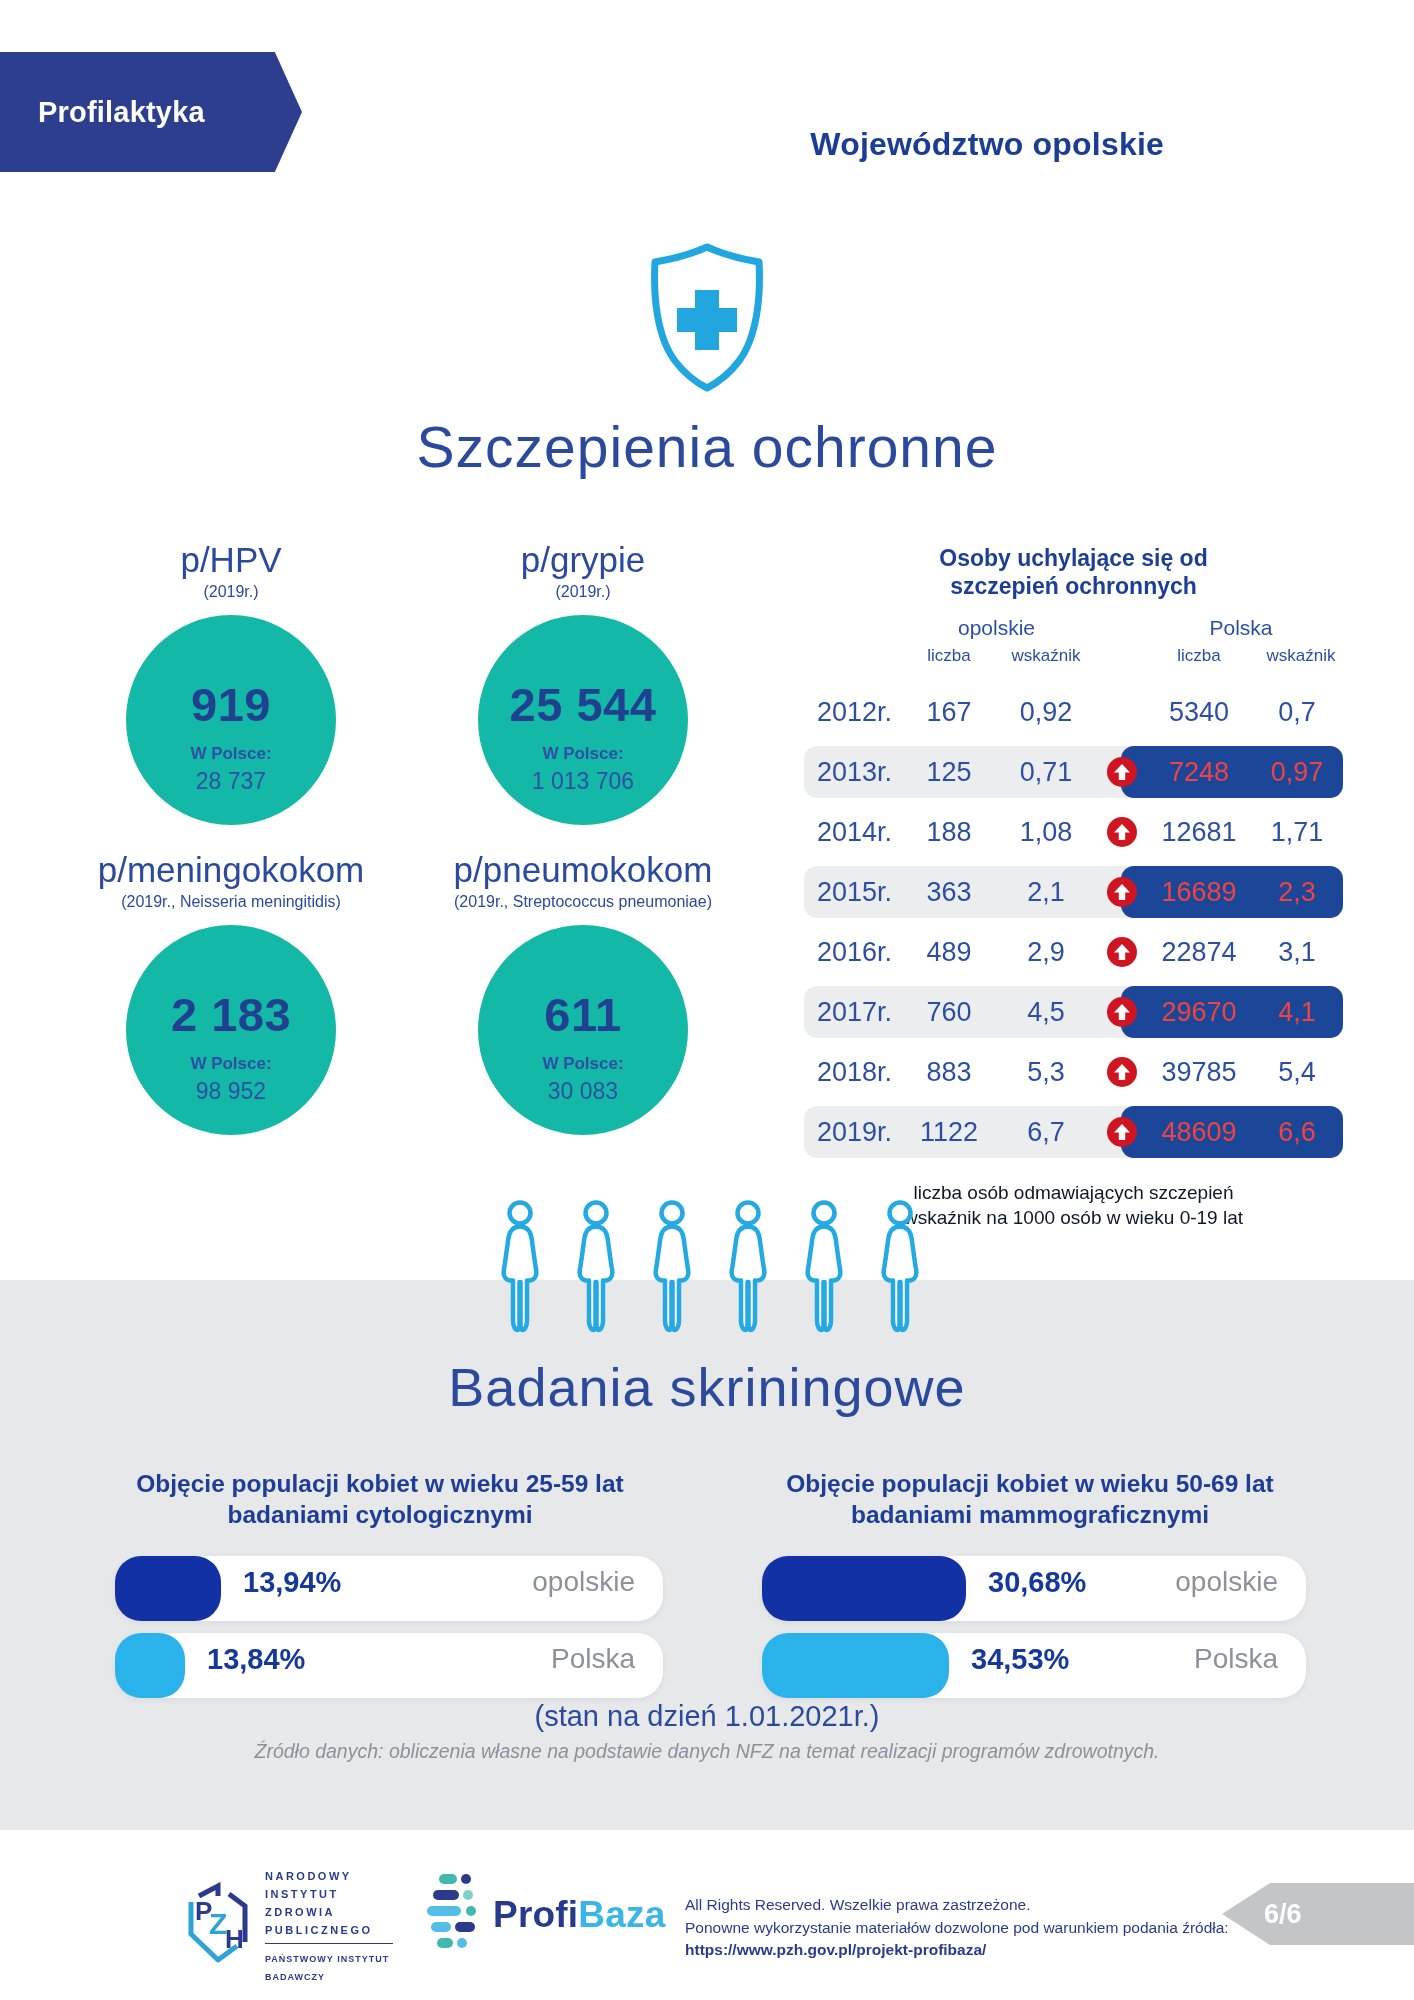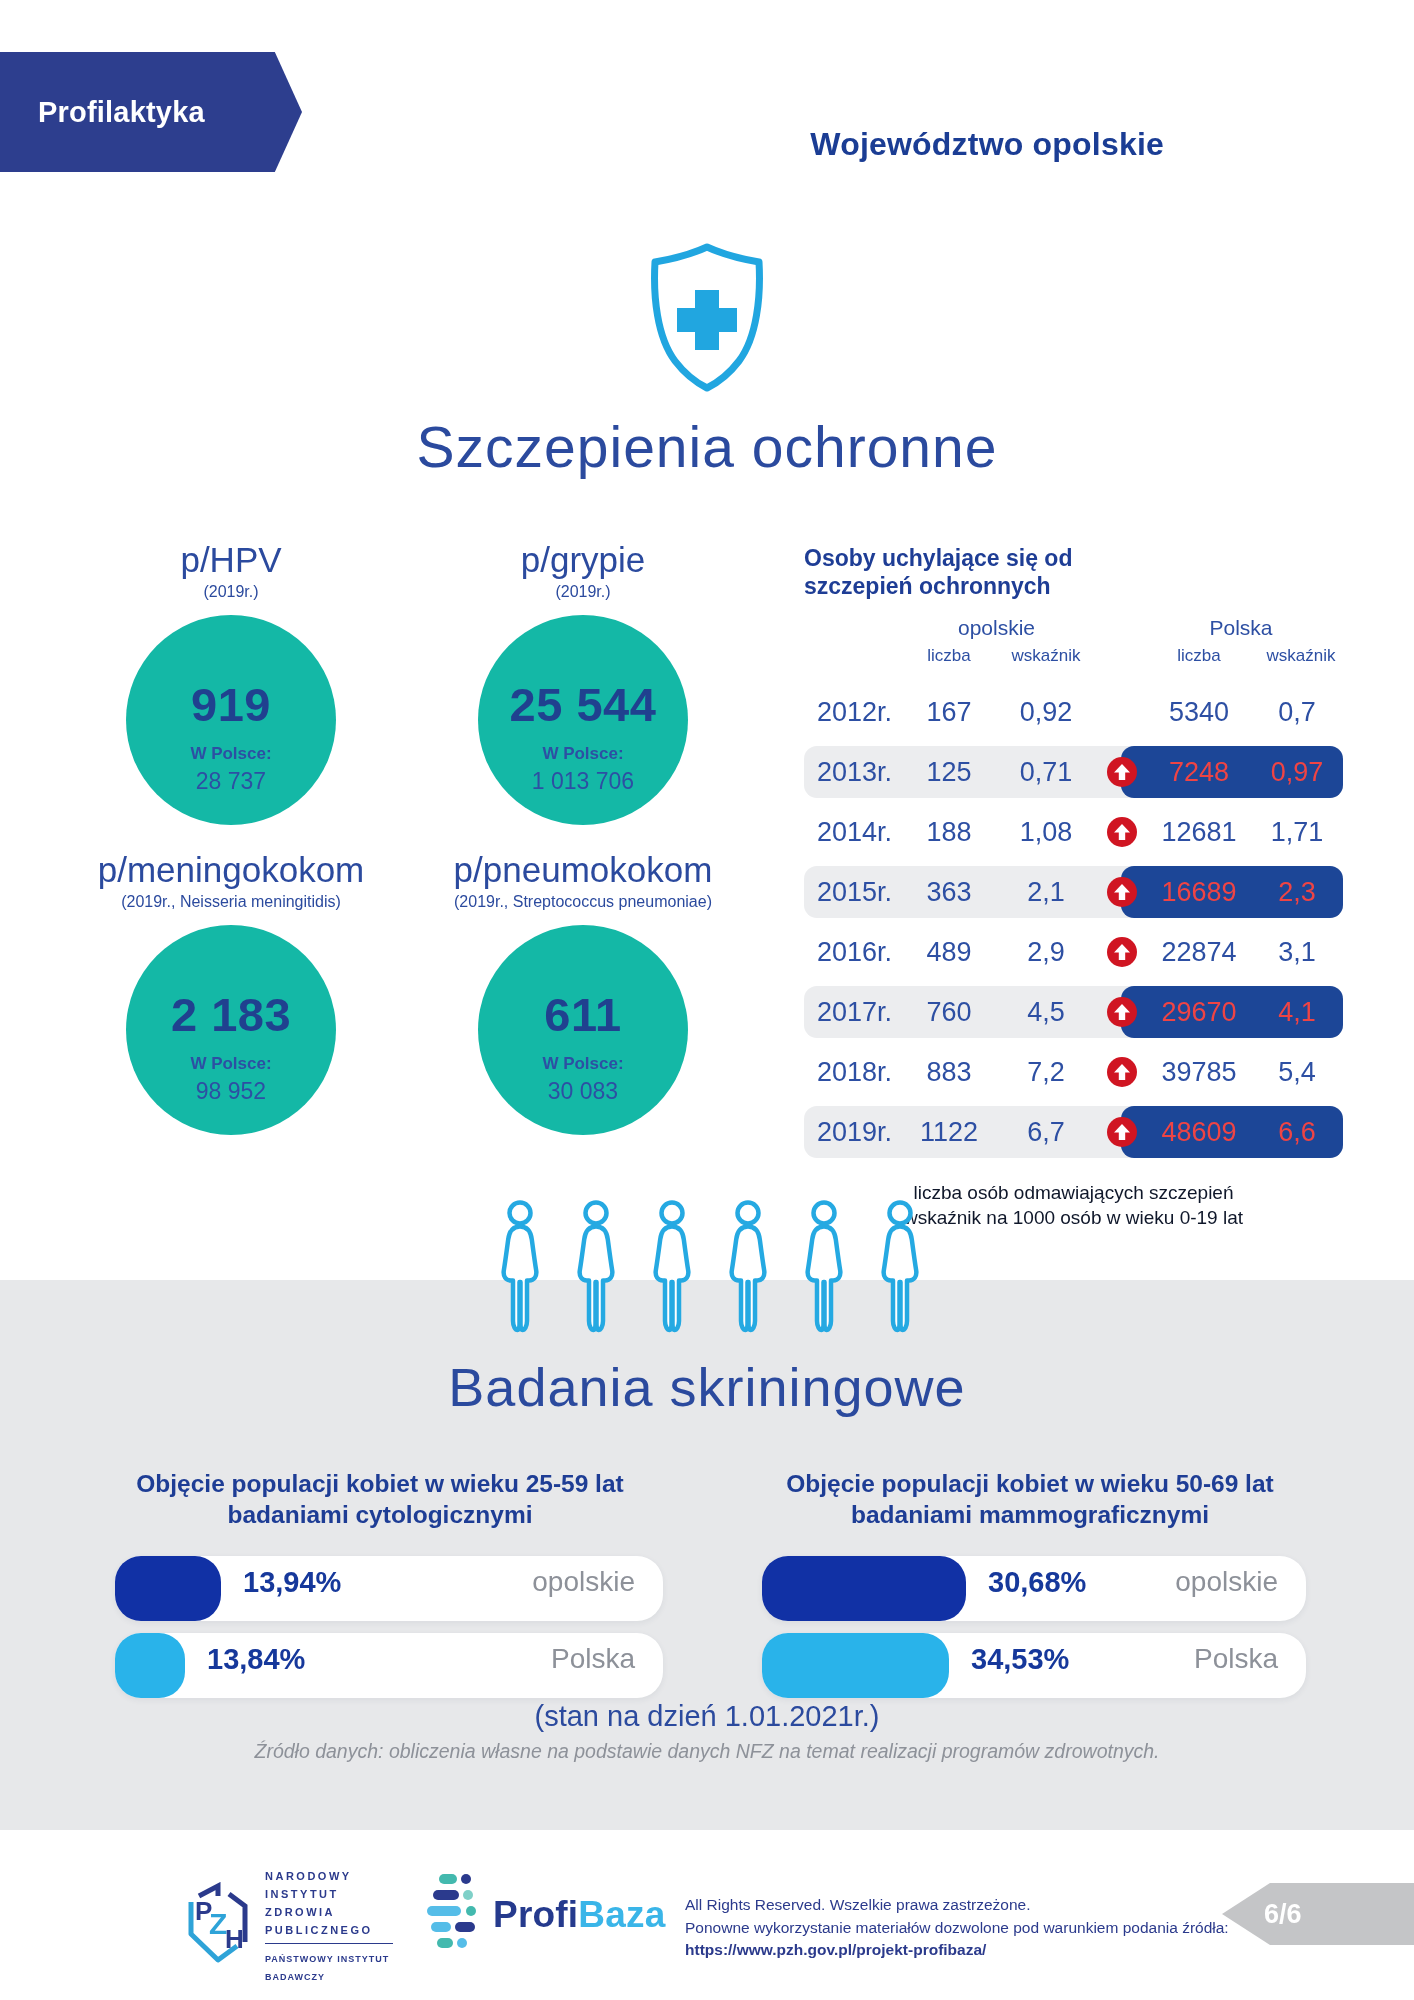--- a/index.html
+++ b/index.html
@@ -24,21 +24,21 @@
   .stat .lab { font-size:35px; font-weight:500; color:#2b4a9e; }
   .stat .sub { font-size:16px; font-weight:500; color:#2b4a9e; margin-top:3px; }
   .circle { width:210px; height:210px; border-radius:50%; background:#14b8a6; margin:14px auto 0;
             padding-top:62px; }
   .circle .num { font-size:47px; font-weight:700; color:#20418f; letter-spacing:.5px; }
   .circle .wpl { font-size:17px; font-weight:700; color:#2d4fa3; margin-top:12px; }
   .circle .plv { font-size:23px; font-weight:500; color:#2d4fa3; margin-top:4px; }
 
   
   .rtable { position:absolute; left:804px; top:544px; width:539px; }
-  .rtable .t-title { font-size:23px; font-weight:700; color:#1e3d95; line-height:28px; }
+  .rtable .t-title { text-align:center; font-size:23px; font-weight:700; color:#1e3d95; line-height:28px; }
   .t-groups, .t-cols { position:absolute; width:100%; }
   .t-groups { top:72px; height:26px; }
   .t-groups .g1 { position:absolute; left:95px; width:195px; text-align:center; font-size:21px; color:#2d4fa3; }
   .t-groups .g2 { position:absolute; left:335px; width:204px; text-align:center; font-size:21px; color:#2d4fa3; }
   .t-cols { top:102px; height:24px; font-size:17px; color:#2d4fa3; }
   .t-cols span { position:absolute; width:100px; text-align:center; }
   .t-cols .c1 { left:95px; } .t-cols .c2 { left:192px; } .t-cols .c3 { left:345px; } .t-cols .c4 { left:447px; }
   .t-rows { position:absolute; top:138px; left:0; width:100%; }
   .trow { position:relative; height:60px; }
   .trow .stripe { display:none; position:absolute; left:0; right:0; top:4px; bottom:4px;
@@ -248,21 +248,21 @@
         <path d="M15,7 L23,15.5 L18.2,15.5 L18.2,23 L11.8,23 L11.8,15.5 L7,15.5 Z" fill="#ffffff"></path>
       </svg>
     </span>
     <span class="cell v3 pl">29670</span>
     <span class="cell v4 pl">4,1</span>
   </div>
         <div class="trow">
 
     <span class="cell year">2018r.</span>
     <span class="cell v1">883</span>
-    <span class="cell v2">7,2</span>
+    <span class="cell v2">5,3</span>
     <span class="arrow">
       <svg width="30" height="30" viewBox="0 0 30 30">
         <circle cx="15" cy="15" r="15" fill="#d01522"></circle>
         <path d="M15,7 L23,15.5 L18.2,15.5 L18.2,23 L11.8,23 L11.8,15.5 L7,15.5 Z" fill="#ffffff"></path>
       </svg>
     </span>
     <span class="cell v3 pl">39785</span>
     <span class="cell v4 pl">5,4</span>
   </div>
         <div class="trow striped">

